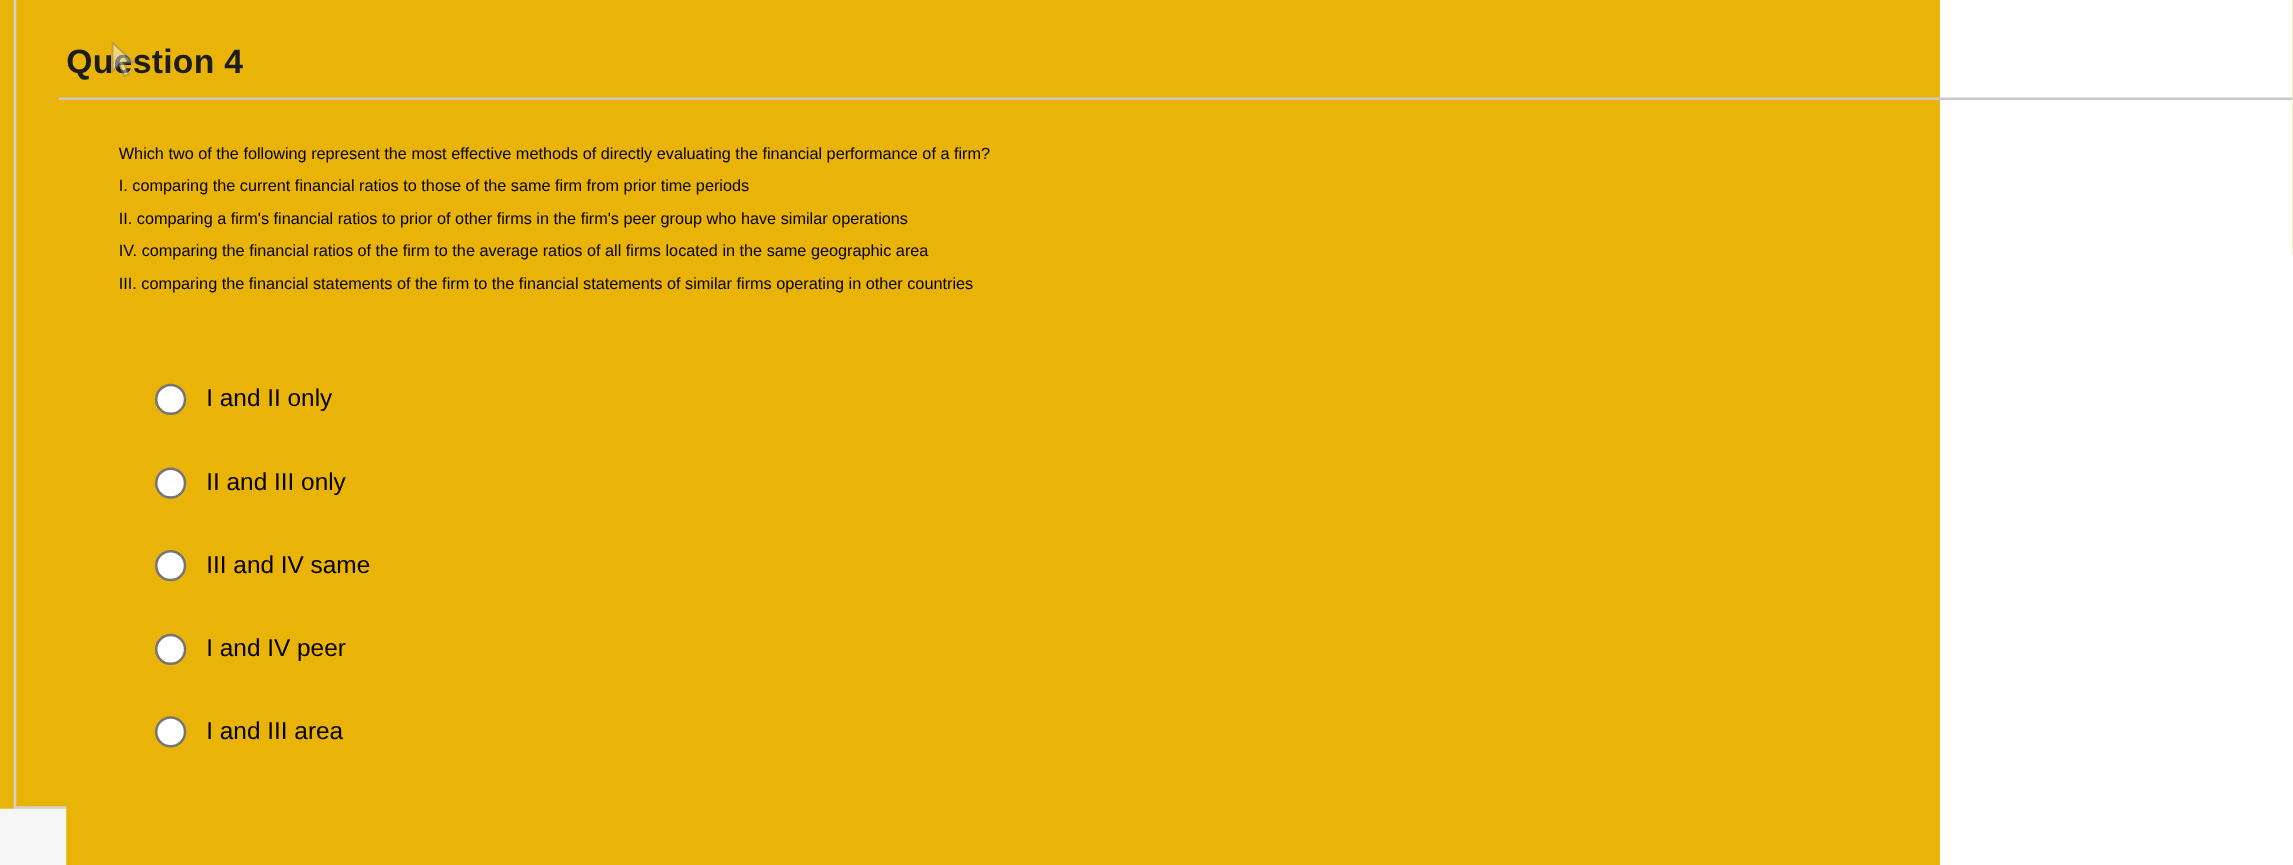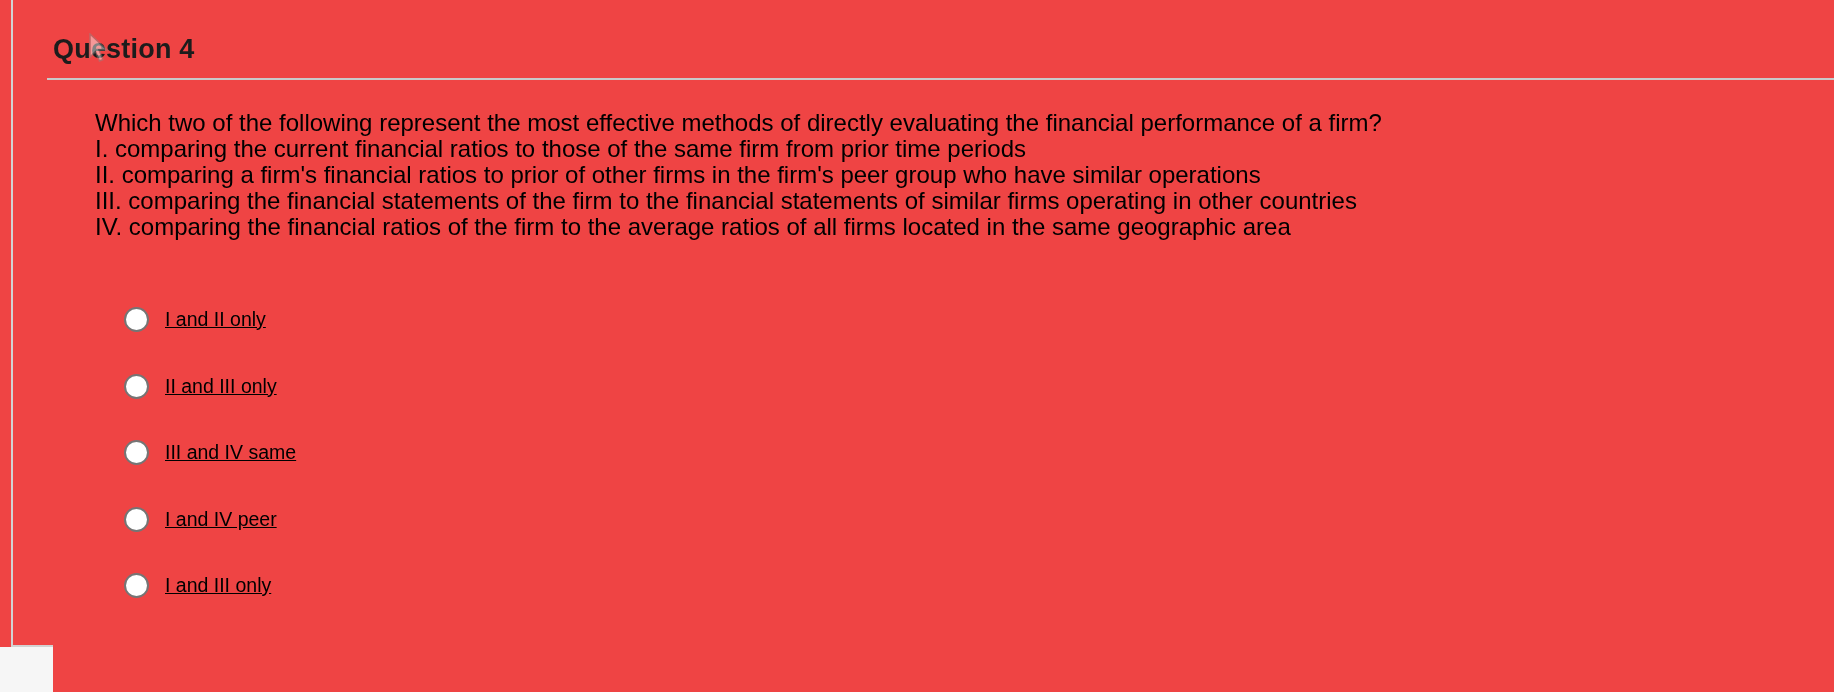--- a/index.html
+++ b/index.html
@@ -1,48 +1,48 @@
 <!DOCTYPE html>
 <html><head>
 <meta charset="utf-8">
 <style>
   * { margin: 0; padding: 0; box-sizing: border-box; }
   html, body { width: 1834px; height: 692px; background: #ffffff; overflow: hidden; }
   body { font-family: "Liberation Sans", sans-serif; color: #000; }
 
-  .screen { position: relative; width: 1834px; height: 692px; background: #ef4444; }
+  .screen { position: relative; width: 1552px; height: 692px; background: #eab308; }
 
   
   .card-left-border  { position: absolute; left: 11px; top: 0; width: 2px; height: 646px; background: #d2d2d2; }
   .card-bottom-border{ position: absolute; left: 11px; top: 645px; width: 42px; height: 2px; background: #d2d2d2; }
   .corner-block      { position: absolute; left: 0; top: 647px; width: 53px; height: 45px; background: #f6f6f6; }
 
   .question-heading {
     position: absolute; left: 53px; top: 34px;
     font-size: 27px; font-weight: 700; color: #1c1c1c; letter-spacing: 0.2px;
   }
   .heading-rule { position: absolute; left: 47px; top: 78px; width: 1787px; height: 2px; background: #c9c9c9; }
 
   .cursor { position: absolute; left: 88px; top: 33px; opacity: 0.45; pointer-events: none; }
 
   .question-body {
     position: absolute; left: 95px; top: 110px;
-    font-size: 24px; line-height: 26px; color: #000; white-space: nowrap;
+    font-size: 13px; line-height: 26px; color: #000; white-space: nowrap;
   }
   .question-body div { height: 26px; }
 
   .options { position: absolute; left: 124px; top: 306px; }
   .option-row {
     display: flex; align-items: center; height: 27px; margin-bottom: 39.5px; cursor: pointer;
   }
   .radio {
     width: 25px; height: 25px; border: 2px solid #757575; border-radius: 50%;
     background: #ffffff; flex: 0 0 25px;
   }
-  .option-label { margin-left: 16px; font-size: 19.5px; color: #000; white-space: nowrap; text-decoration: underline; }
+  .option-label { margin-left: 16px; font-size: 19.5px; color: #000; white-space: nowrap; }
 </style>
 </head>
 <body>
 
 <div class="screen">
 
   <div class="card-left-border"></div>
   <div class="card-bottom-border"></div>
   <div class="corner-block"></div>
 
@@ -50,22 +50,22 @@
   <div class="heading-rule"></div>
 
   <svg class="cursor" width="22" height="30" viewBox="0 0 22 30">
     <polygon points="2,1 2,24 7.5,18.5 11.5,28 15,26.5 11,17 19,17" fill="#ffffff" stroke="#8a8a8a" stroke-width="1.5"></polygon>
   </svg>
 
   <div class="question-body">
     <div>Which two of the following represent the most effective methods of directly evaluating the financial performance of a firm?</div>
     <div>I. comparing the current financial ratios to those of the same firm from prior time periods</div>
     <div>II. comparing a firm's financial ratios to prior of other firms in the firm's peer group who have similar operations</div>
+    <div>IV. comparing the financial ratios of the firm to the average ratios of all firms located in the same geographic area</div>
     <div>III. comparing the financial statements of the firm to the financial statements of similar firms operating in other countries</div>
-    <div>IV. comparing the financial ratios of the firm to the average ratios of all firms located in the same geographic area</div>
   </div>
 
   <div class="options">
 
     <div class="option-row">
       <span class="radio" role="radio" aria-checked="false"></span>
       <span class="option-label">I and II only</span>
     </div>
 
     <div class="option-row">
@@ -78,17 +78,17 @@
       <span class="option-label">III and IV same</span>
     </div>
 
     <div class="option-row">
       <span class="radio" role="radio" aria-checked="false"></span>
       <span class="option-label">I and IV peer</span>
     </div>
 
     <div class="option-row">
       <span class="radio" role="radio" aria-checked="false"></span>
-      <span class="option-label">I and III only</span>
+      <span class="option-label">I and III area</span>
     </div>
 
   </div>
 </div>
 
 </body></html>

